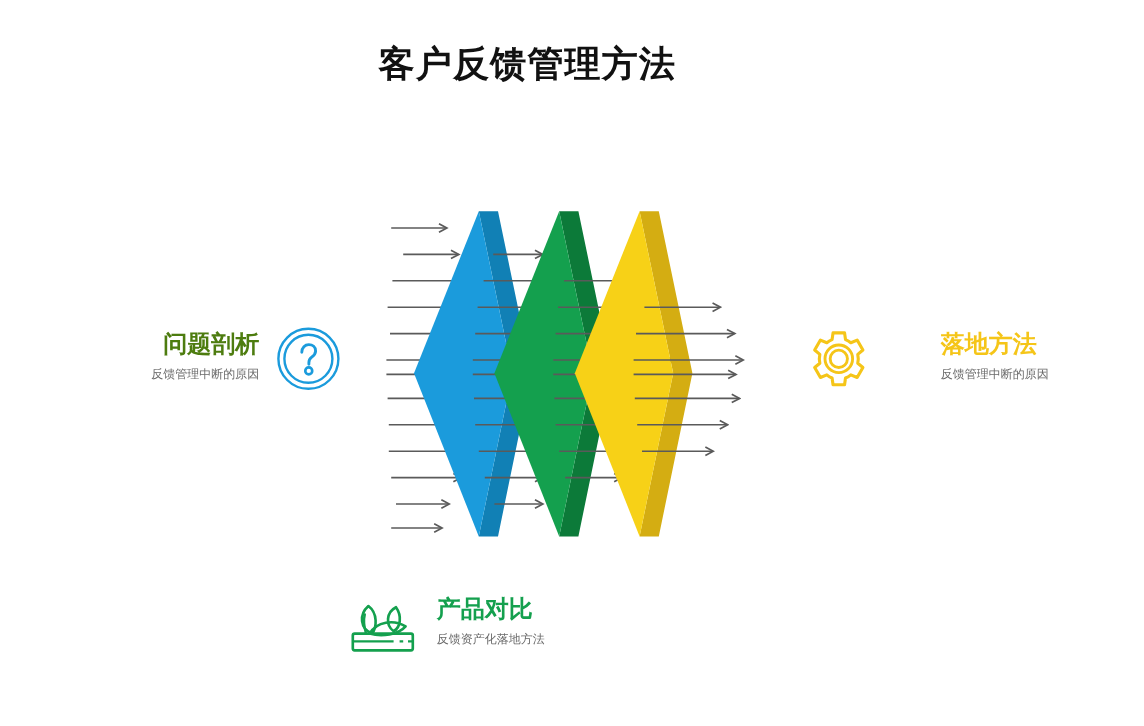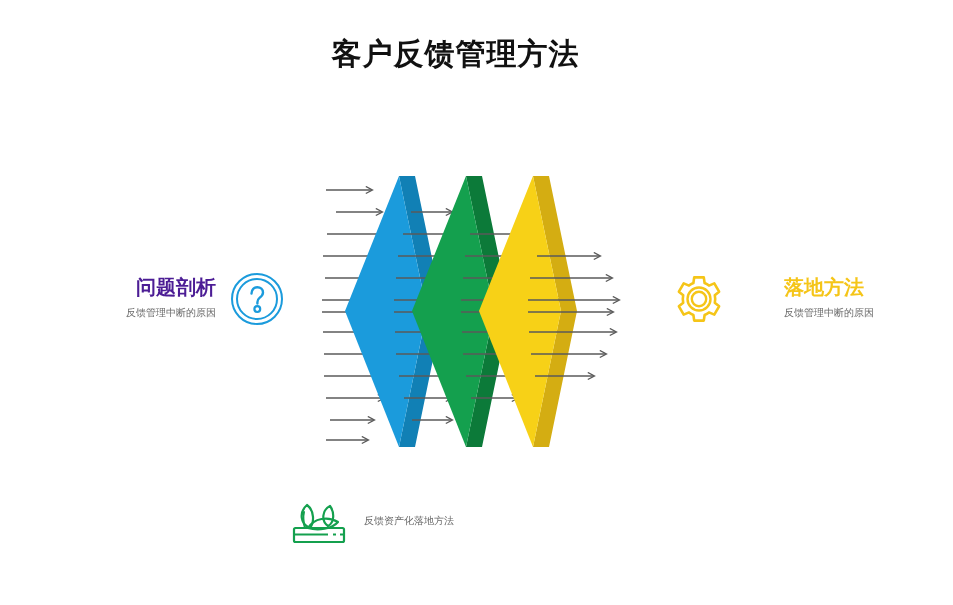--- a/index.html
+++ b/index.html
@@ -14,21 +14,21 @@
     position: relative;
     overflow: hidden;
     font-family: "Liberation Sans", "DejaVu Sans", sans-serif;
     color: #3c3c3c;
   }
 
   
   .page-title {
     position: absolute;
     top: 34px;
-    left: 16px;
+    left: 0;
     width: 879px;
     text-align: center;
     font-size: 30px;
     font-weight: bold;
     color: #111111;
     letter-spacing: 1px;
     line-height: 40px;
   }
 
   
@@ -76,21 +76,21 @@
   .callout-left {
     left: 36px;
     top: 272px;
     width: 248px;
     justify-content: flex-end;
   }
   .callout-left .texts {
     text-align: right;
     margin-right: 14px;
   }
-  .callout-left .c-title { color: #4c1d95; }
+  .callout-left .c-title { color: #4d7c0f; }
 
   
   .callout-right {
     left: 672px;
     top: 272px;
     width: 260px;
     gap: 44px;
   }
   .callout-right .texts {
     margin-left: 14px;
@@ -242,15 +242,16 @@
       <path d="M22,36 C12,32 11,20 19,13 C27,19 26,31 22,36 Z" fill="none" stroke="#14a04e" stroke-width="2.2" stroke-linejoin="round"></path>
 
       <path d="M17,36 C15,29 15,24 16,20" fill="none" stroke="#14a04e" stroke-width="2" stroke-linecap="round"></path>
 
       <path d="M40,34 C33,29 34,18 42,14 C47,21 46,31 40,34 Z" fill="none" stroke="#14a04e" stroke-width="2.2" stroke-linejoin="round"></path>
 
       <path d="M20,36 C26,26 40,24 50,30 C44,37 30,39 20,36 Z" fill="none" stroke="#14a04e" stroke-width="2.2" stroke-linejoin="round"></path>
     </svg>
   </div>
   <div class="texts">
+    <div class="c-title">产品对比</div>
     <div class="c-sub">反馈资产化落地方法</div>
   </div>
 </div>
 
 </body></html>

